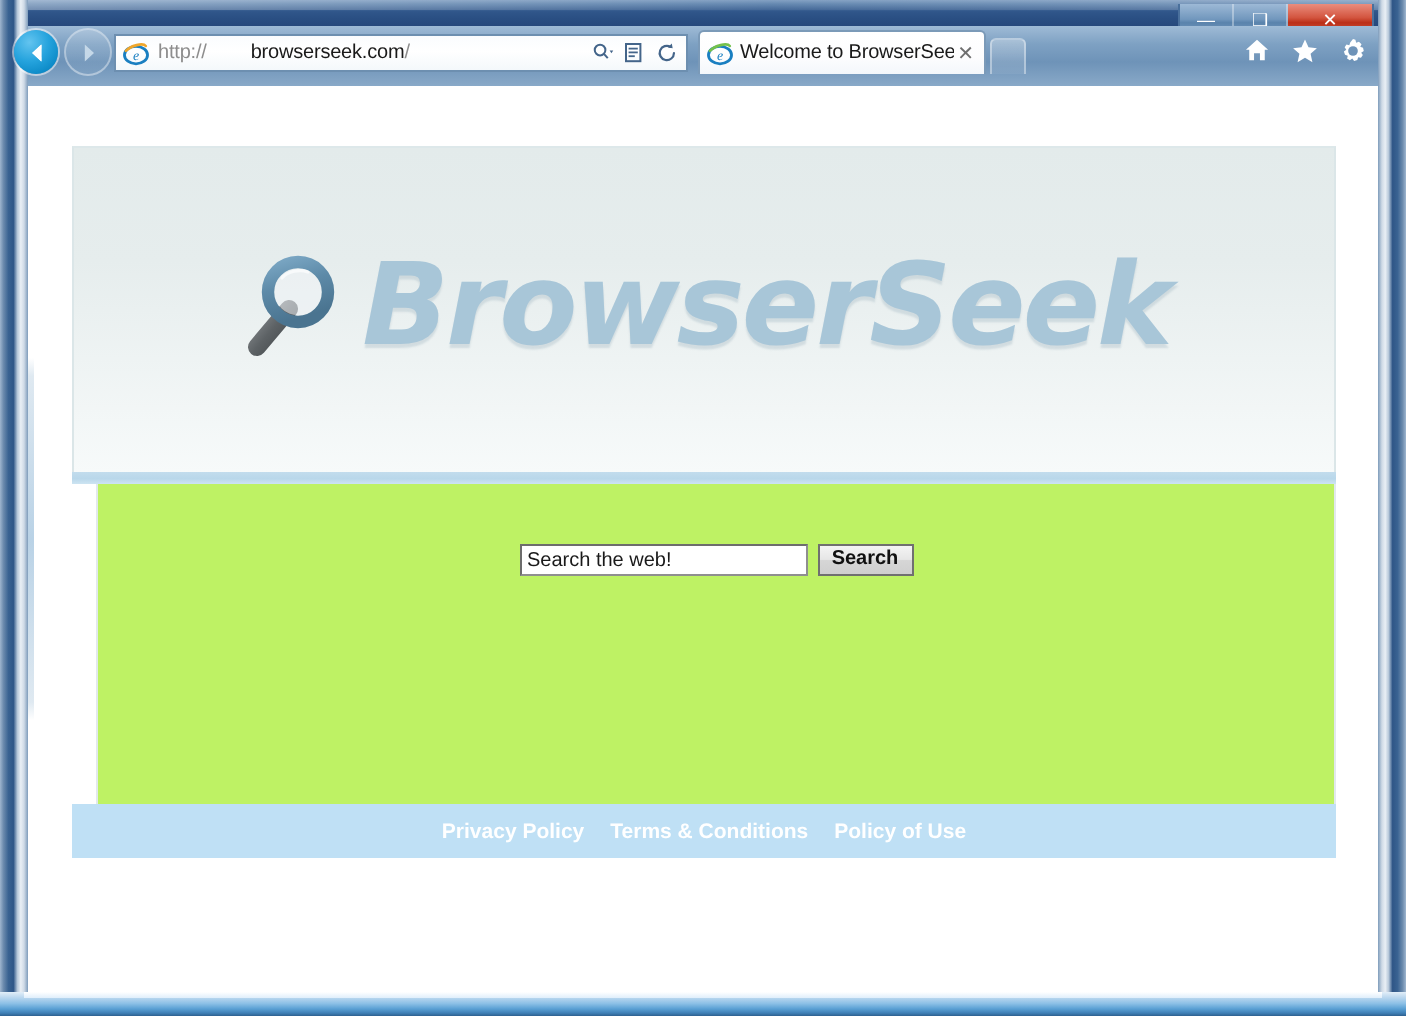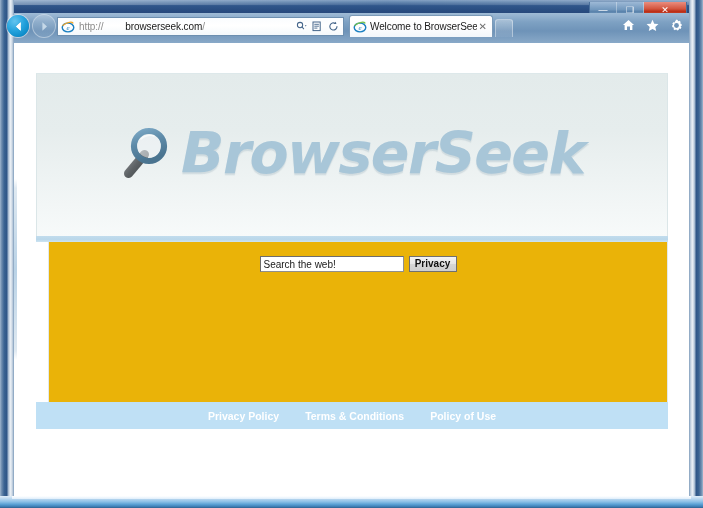--- a/index.html
+++ b/index.html
@@ -270,25 +270,25 @@
     text-shadow: 0 2px 1px rgba(140,165,180,0.28);
   }
 
   #divider {
     height: 6px;
     background: linear-gradient(to bottom, #c2dced 0%, #b9d7ea 55%, #cde4f2 100%);
   }
 
   #body-area {
     height: 160px;
-    background: #eab308;
+    background: #bef264;
     border-left: 1px solid #e2e9ec;
     border-right: 1px solid #e2e9ec;
     box-sizing: border-box;
-    padding-top: 14px;
+    padding-top: 30px;
     margin-left: 12px;
   }
 
   #search-row {
     display: flex;
     justify-content: center;
     align-items: flex-start;
     gap: 5px;
   }
   #search-input {
@@ -319,21 +319,21 @@
     cursor: pointer;
     line-height: 14px;
   }
 
   #footer {
     height: 27px;
     background: #bfe0f5;
     display: flex;
     align-items: center;
     justify-content: center;
-    gap: 26px;
+    gap: 13px;
   }
   .footer-link {
     font-family: "Liberation Sans", sans-serif;
     font-size: 10.5px;
     font-weight: bold;
     color: #ffffff;
     text-decoration: none;
     white-space: nowrap;
   }
 
@@ -476,21 +476,21 @@
           </svg>
           <span id="logo-text">BrowserSeek</span>
         </div>
       </div>
 
       <div id="divider"></div>
 
       <div id="body-area">
         <div id="search-row">
           <input id="search-input" type="text" value="Search the web!" style="">
-          <button id="search-button">Privacy</button>
+          <button id="search-button">Search</button>
         </div>
       </div>
 
       <div id="footer">
         <a class="footer-link" href="#">Privacy Policy</a>
         <a class="footer-link" href="#">Terms &amp; Conditions</a>
         <a class="footer-link" href="#">Policy of Use</a>
       </div>
 
     </div>

